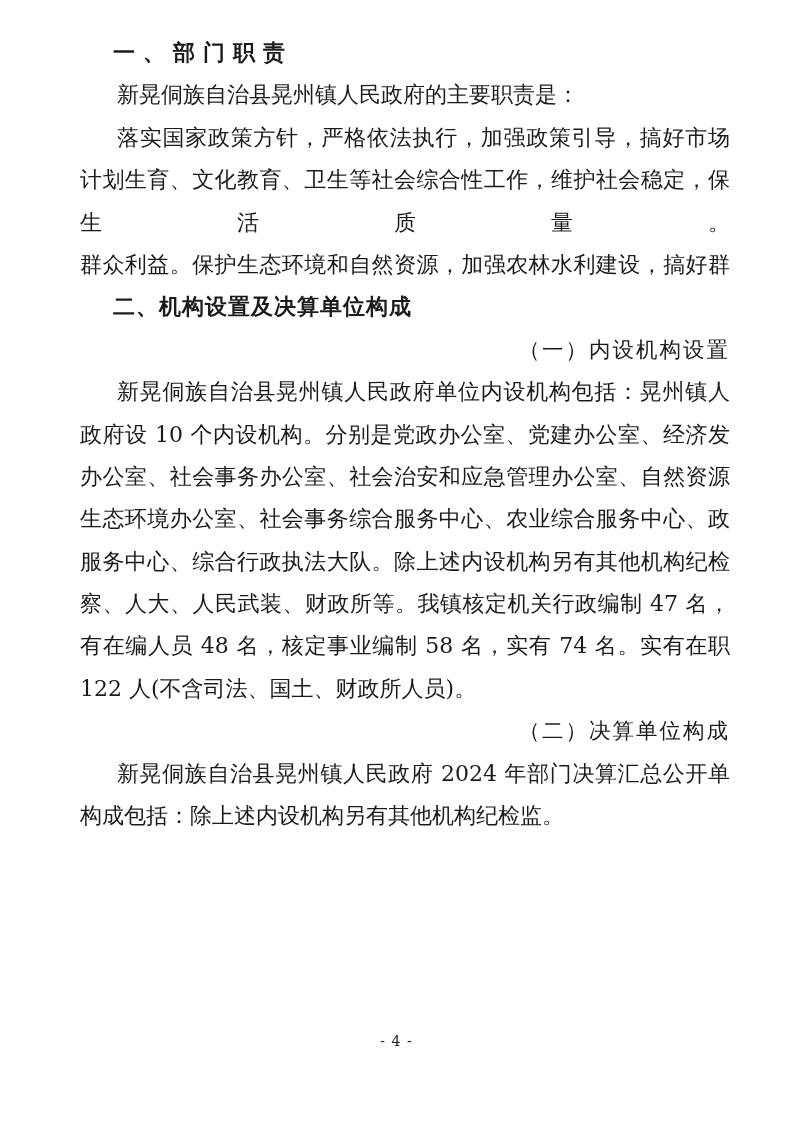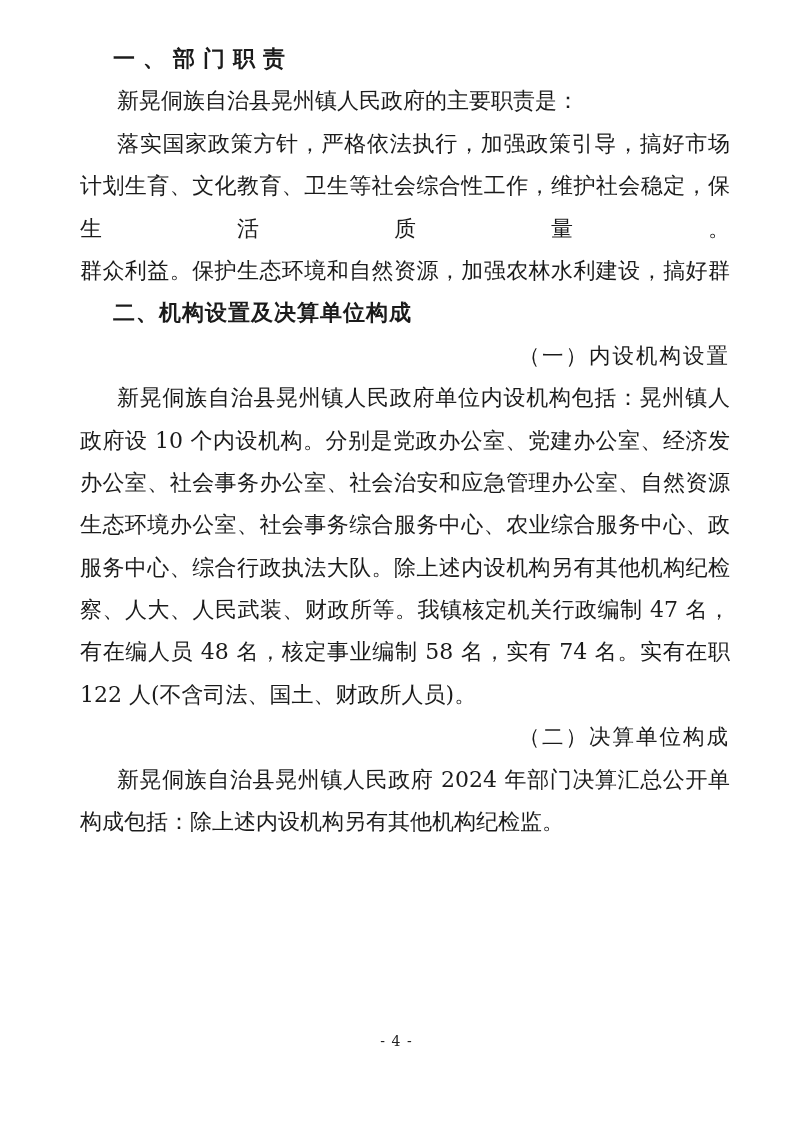--- a/index.html
+++ b/index.html
@@ -18,21 +18,21 @@
   }
   .page {
     position: absolute;
     inset: 0;
     background: #ffffff;
   }
   
   .content {
     position: absolute;
     left: 80px;
-    top: 38px;
+    top: 32px;
     width: 650px;
   }
   .block { margin: 0; padding: 0; }
   .line {
     height: 42.4px;
     line-height: 42.4px;
     font-size: 22px;
     overflow: hidden;
     white-space: normal;
   }

